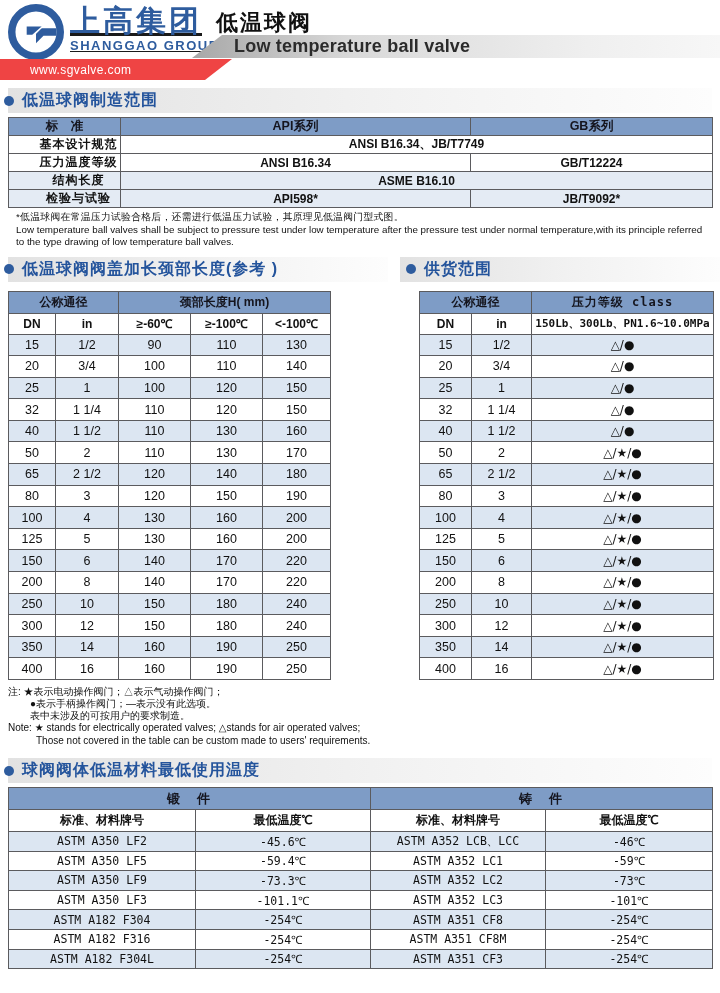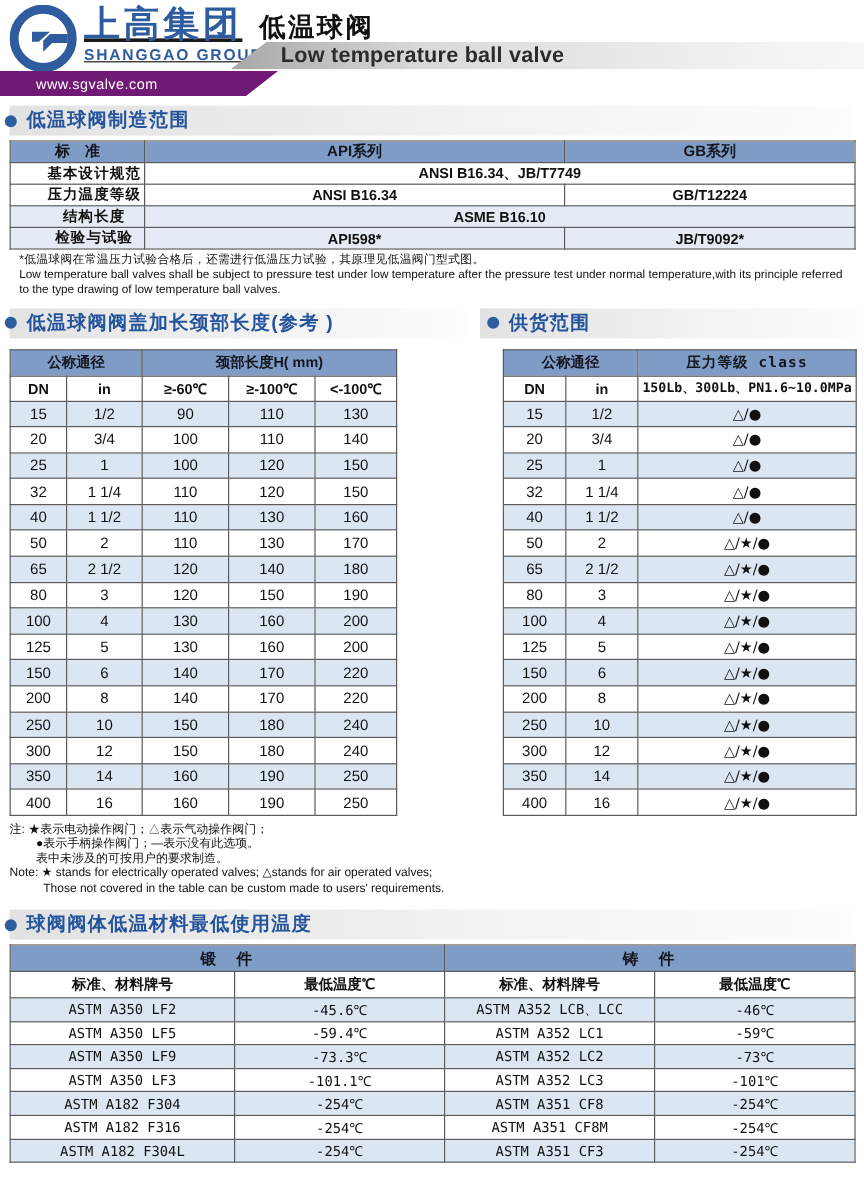--- a/index.html
+++ b/index.html
@@ -21,21 +21,21 @@
   .gray-band {
     position:absolute; left:192px; top:35px; width:528px; height:23px;
     background:linear-gradient(90deg,#a7a7a7,#d9d9d9 30%,#efefef 75%,#f7f7f7);
     clip-path:polygon(30px 0, 100% 0, 100% 100%, 0 100%);
     display:flex; align-items:center;
   }
   .title-en { font-size:18px; font-weight:bold; color:#2b2b2b; margin-left:42px; letter-spacing:0.2px; }
   .title-cn { position:absolute; left:216px; top:8px; font-size:22px; font-weight:bold; color:#111; letter-spacing:2px; }
   .blue-strip {
     position:absolute; left:0; top:59px; width:232px; height:21px;
-    background:#701a75;
+    background:#ef4444;
     clip-path:polygon(0 0, 100% 0, calc(100% - 27px) 100%, 0 100%);
     display:flex; align-items:center;
   }
   .website { color:#fff; font-size:12px; margin-left:30px; letter-spacing:0.4px; }
 
   
   .sec-head {
     position:relative; height:25px; display:flex; align-items:center;
     background:linear-gradient(90deg,#e2e2e2,#f2f2f2 55%,#fdfdfd);
     margin-bottom:4px;

